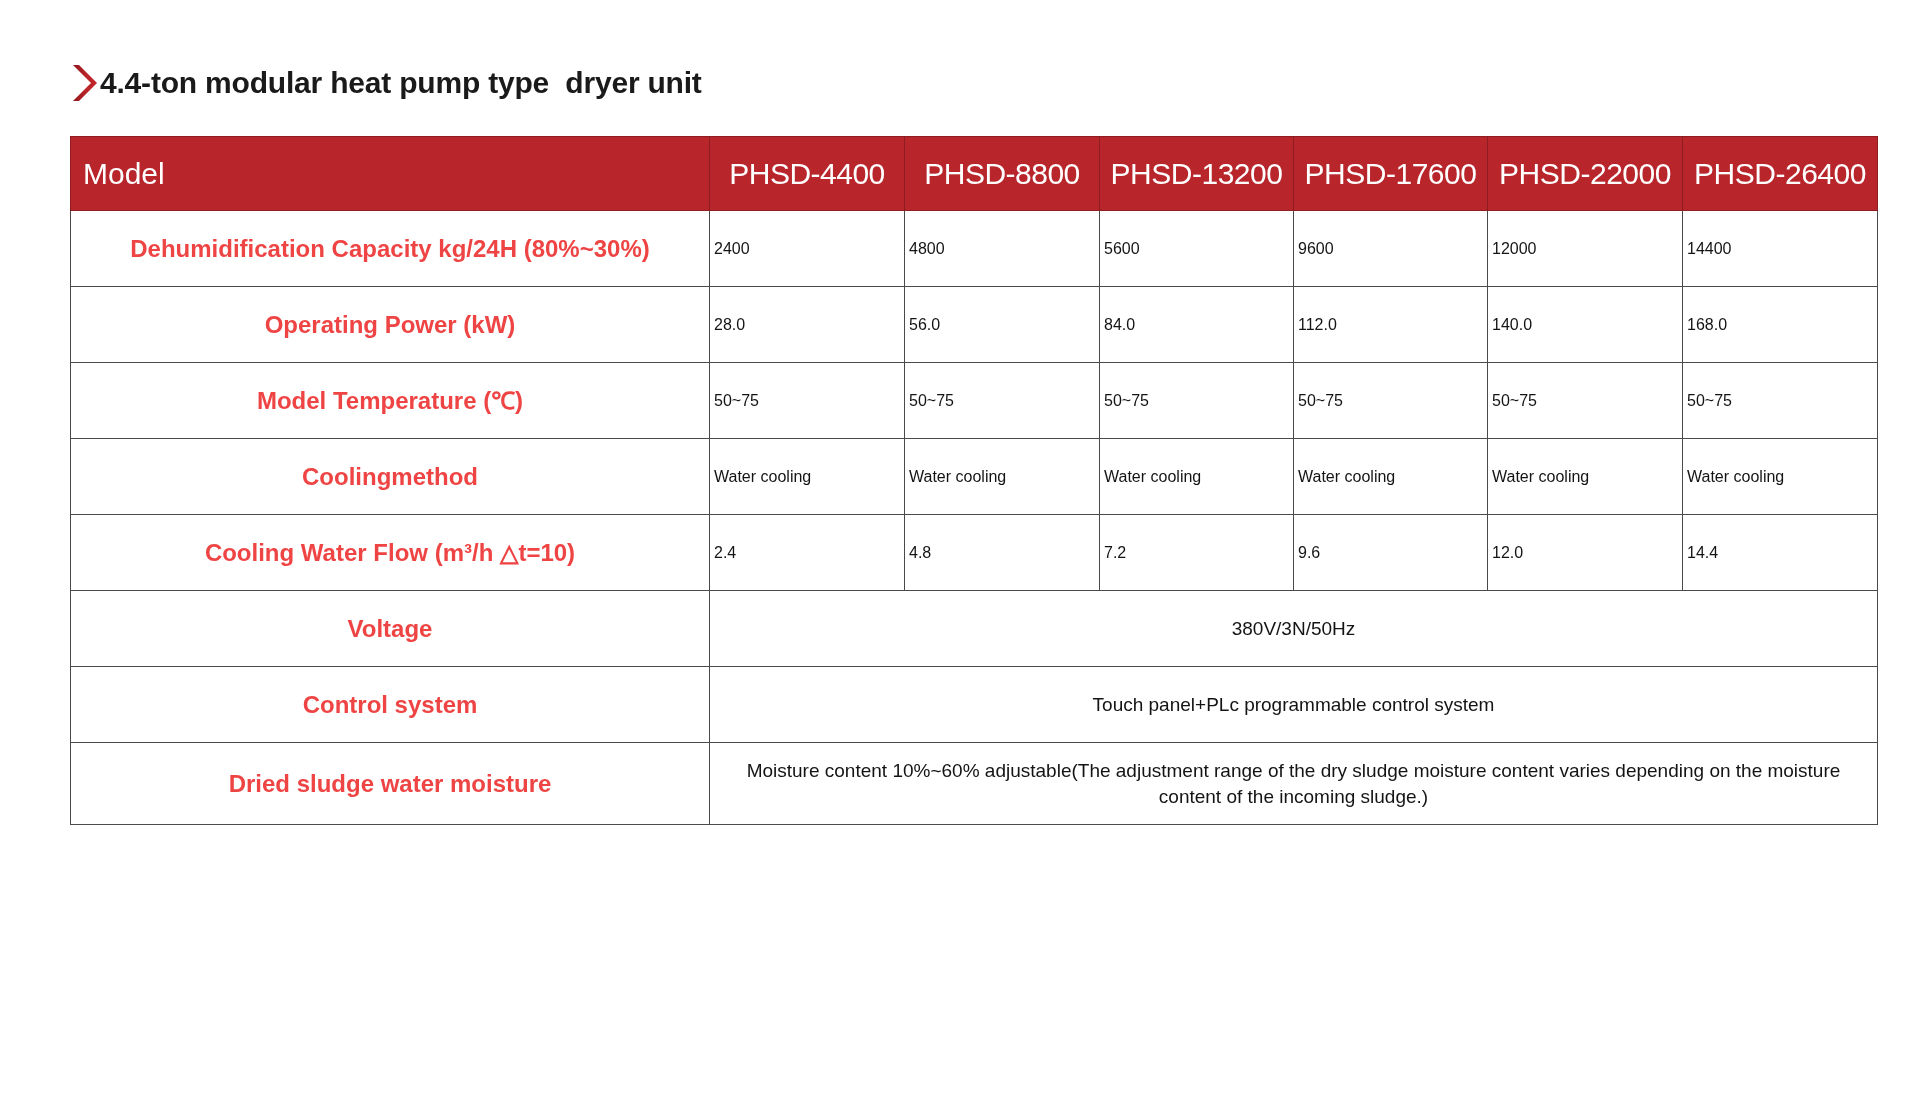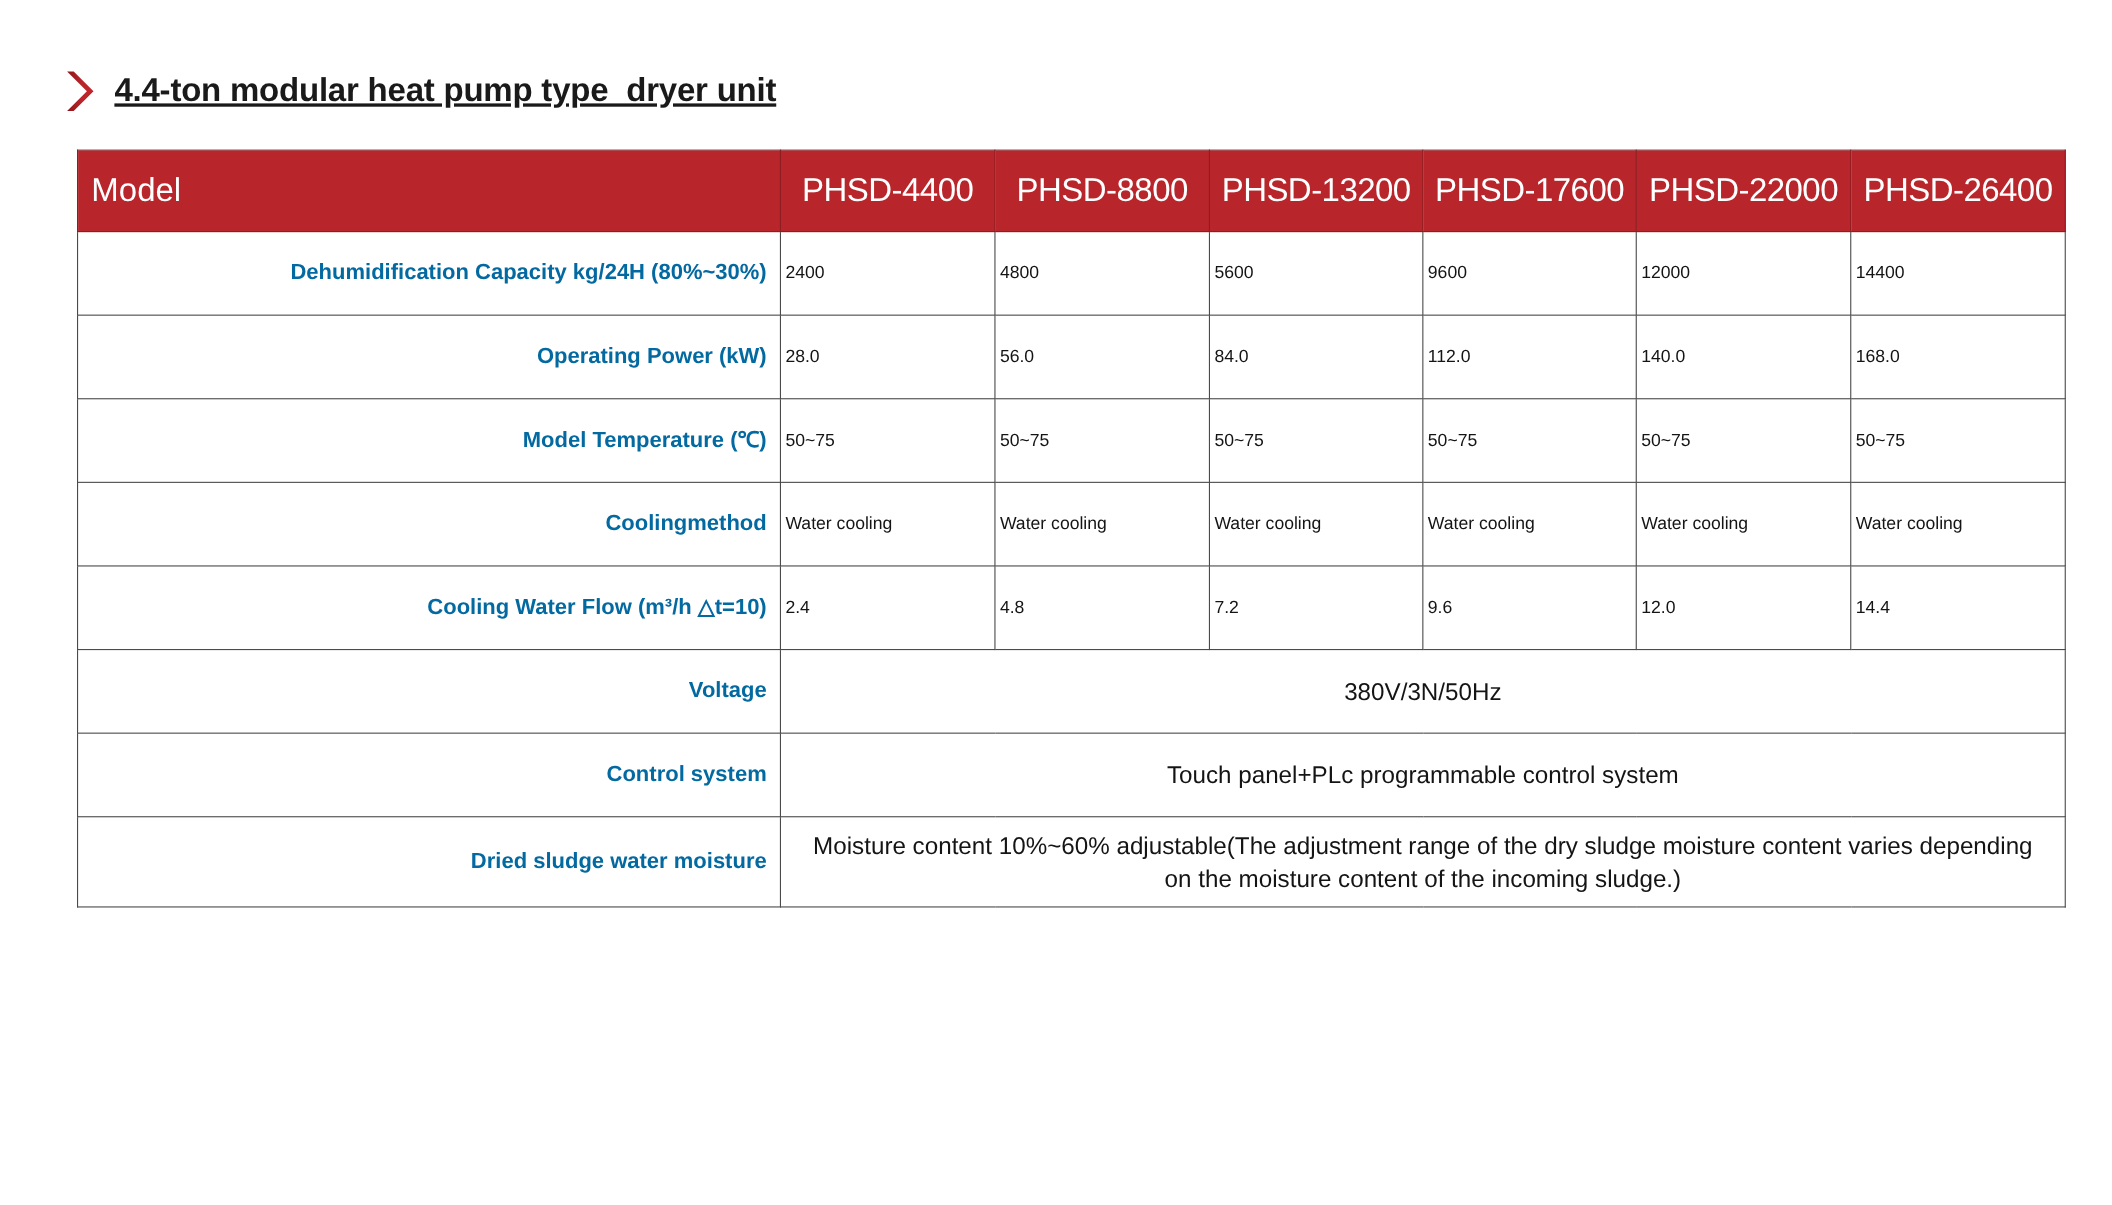--- a/index.html
+++ b/index.html
@@ -18,27 +18,25 @@
   .page {
     position: relative;
     width: 1920px;
     height: 1095px;
     box-sizing: border-box;
   }
 
   
   .title-bar {
     position: absolute;
-    left: 58px;
+    left: 70px;
     top: 60px;
     display: flex;
     align-items: center;
-    gap: 16px;
     height: 46px;
-    text-decoration: underline;
   }
   .chevron-icon {
     width: 30px;
     height: 40px;
     display: block;
     flex: 0 0 auto;
   }
   .title-text {
     font-size: 30px;
     font-weight: bold;
@@ -81,38 +79,38 @@
     padding-left: 12px;
   }
   th.head-model-col {
     text-align: center;
     padding: 0 2px;
     letter-spacing: -0.5px;
   }
 
   
   td.row-label {
-    text-align: right;
+    text-align: center;
     padding-left: 12px;
-    font-size: 20px;
+    font-size: 24px;
     font-weight: bold;
-    color: #0369a1;
+    color: #ef4444;
     line-height: 1.25;
   }
 
   
   td.val {
     font-size: 16px;
     color: #141414;
     padding: 0 4px;
     line-height: 1.25;
   }
   td.val-merged {
     text-align: center;
-    font-size: 22px;
+    font-size: 19px;
     color: #141414;
     padding: 6px 18px;
     line-height: 1.35;
   }
 
   tr.r-normal td { height: 76px; }
   tr.r-two     td { height: 82px; }
 
   .nowrap { white-space: nowrap; }
 </style>

